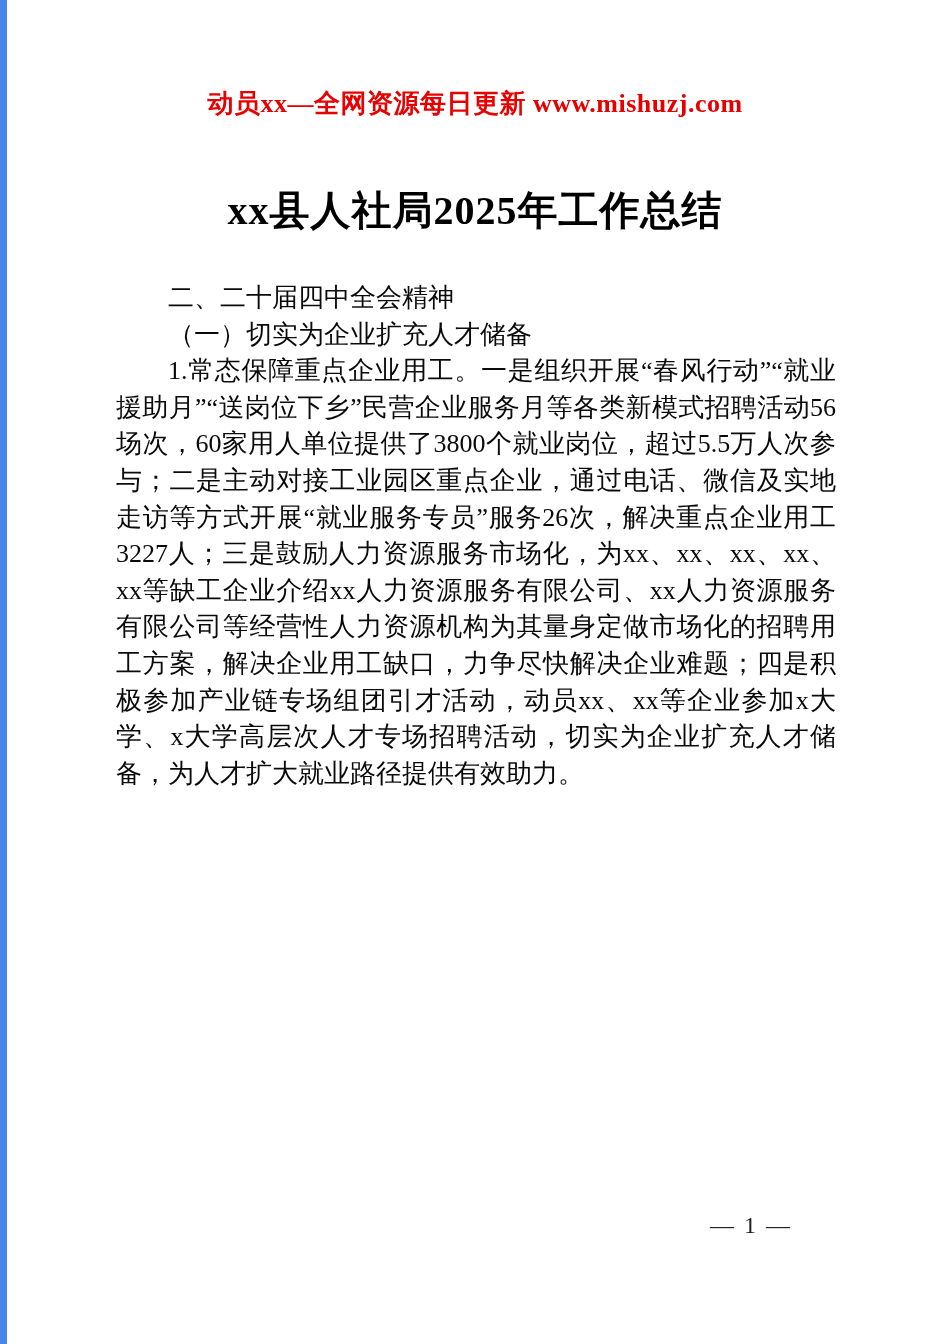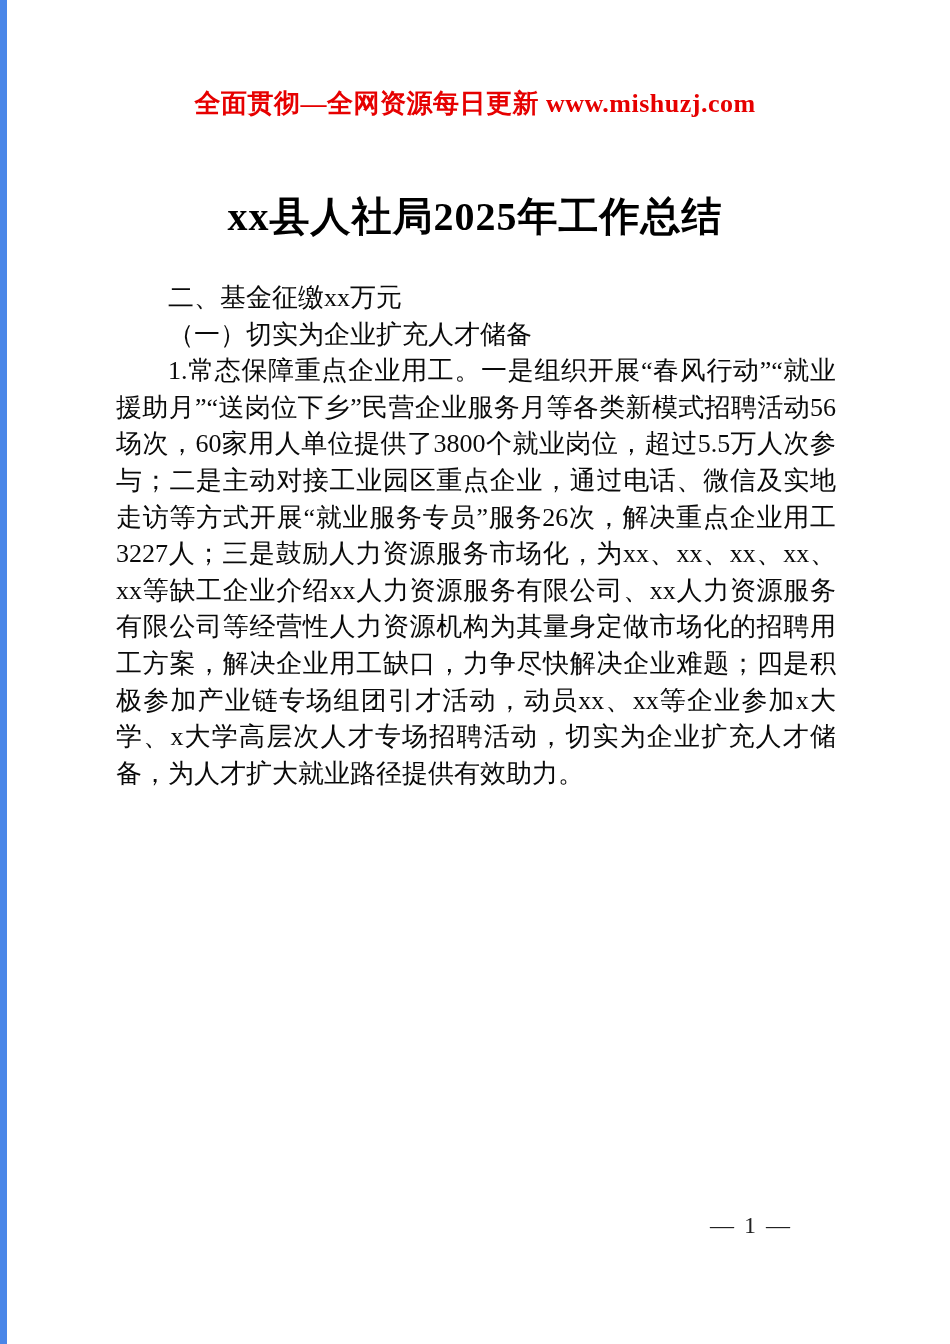--- a/index.html
+++ b/index.html
@@ -22,21 +22,21 @@
     top: 86px; left: 0;
     width: 100%;
     text-align: center;
     font-weight: bold;
     font-size: 26px;
     letter-spacing: 0.5px;
     white-space: nowrap;
   }
   .title {
     position: absolute;
-    top: 189px; left: 0;
+    top: 183px; left: 0;
     width: 100%;
     text-align: center;
     font-size: 40px;
     font-weight: bold;
     color: #000000;
     letter-spacing: 1px;
   }
   .doc-body {
     position: absolute;
     top: 280px; left: 116px;
@@ -60,25 +60,25 @@
     color: #222222;
     letter-spacing: 2px;
   }
 </style>
 </head>
 <body>
 
 <div class="left-strip" style="background: rgb(74, 134, 232);"></div>
 
 <div class="header" style="color: rgb(230, 0, 0);">
-  <span>全面贯彻</span><span>—</span><span>全网资源每日更新</span>
+  <span>动员xx</span><span>—</span><span>全网资源每日更新</span>
   <span>www.mishuzj.com</span>
 </div>
 
 <div class="title">xx县人社局2025年工作总结</div>
 
 <div class="doc-body">
-    <p class="para"><span>二、基金征缴xx万元</span></p>
+    <p class="para"><span>二、二十届四中全会精神</span></p>
     <p class="para"><span>（一）切实为企业扩充人才储备</span></p>
     <p class="para"><span class="b">1.常态保障重点企业用工。一是</span><span>组织开展“春风行动”“就业援助月”“送岗位下乡”民营企业服务月等各类新模式招聘活动56场次，60家用人单位提供了3800个就业岗位，超过5.5万人次参与；</span><span class="b">二是</span><span>主动对接工业园区重点企业，通过电话、微信及实地走访等方式开展“就业服务专员”服务26次，解决重点企业用工3227人；</span><span class="b">三是</span><span>鼓励人力资源服务市场化，为xx、xx、xx、xx、xx等缺工企业介绍xx人力资源服务有限公司、xx人力资源服务有限公司等经营性人力资源机构为其量身定做市场化的招聘用工方案，解决企业用工缺口，力争尽快解决企业难题；</span><span class="b">四是</span><span>积极参加产业链专场组团引才活动，动员xx、xx等企业参加x大学、x大学高层次人才专场招聘活动，切实为企业扩充人才储备，为人才扩大就业路径提供有效助力。</span></p>
   </div>
 
 <div class="footer">— 1 —</div>
 
 </body></html>

